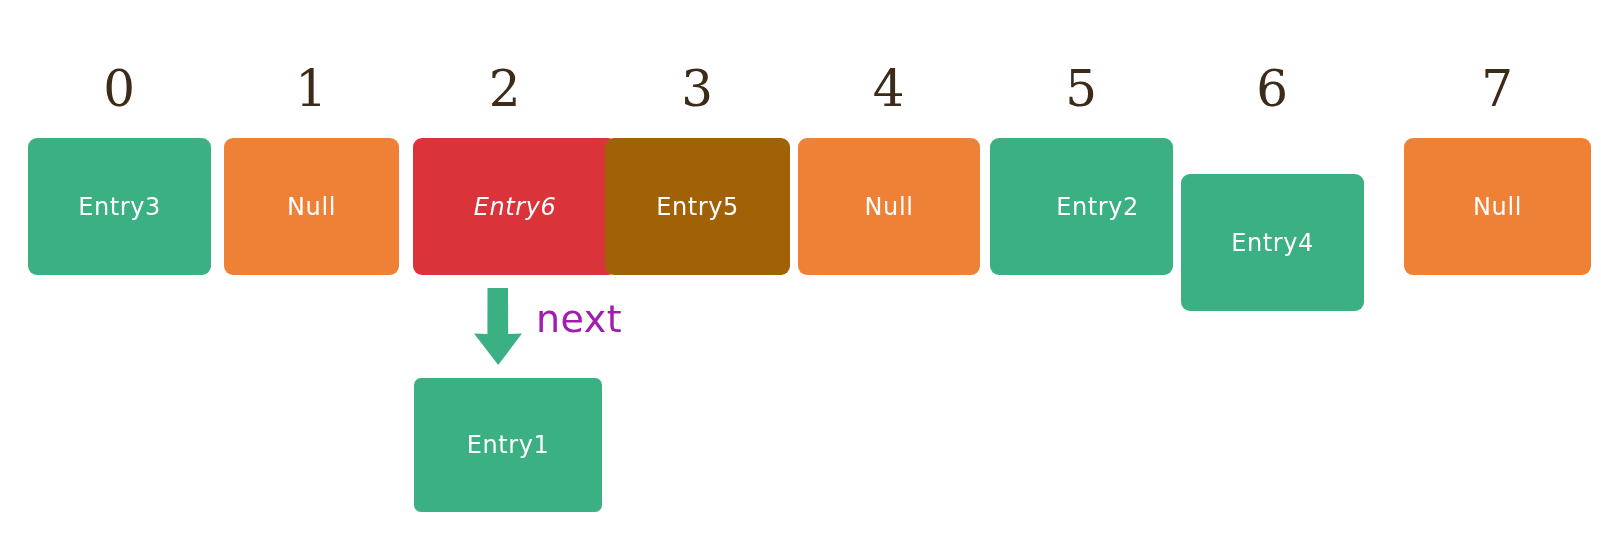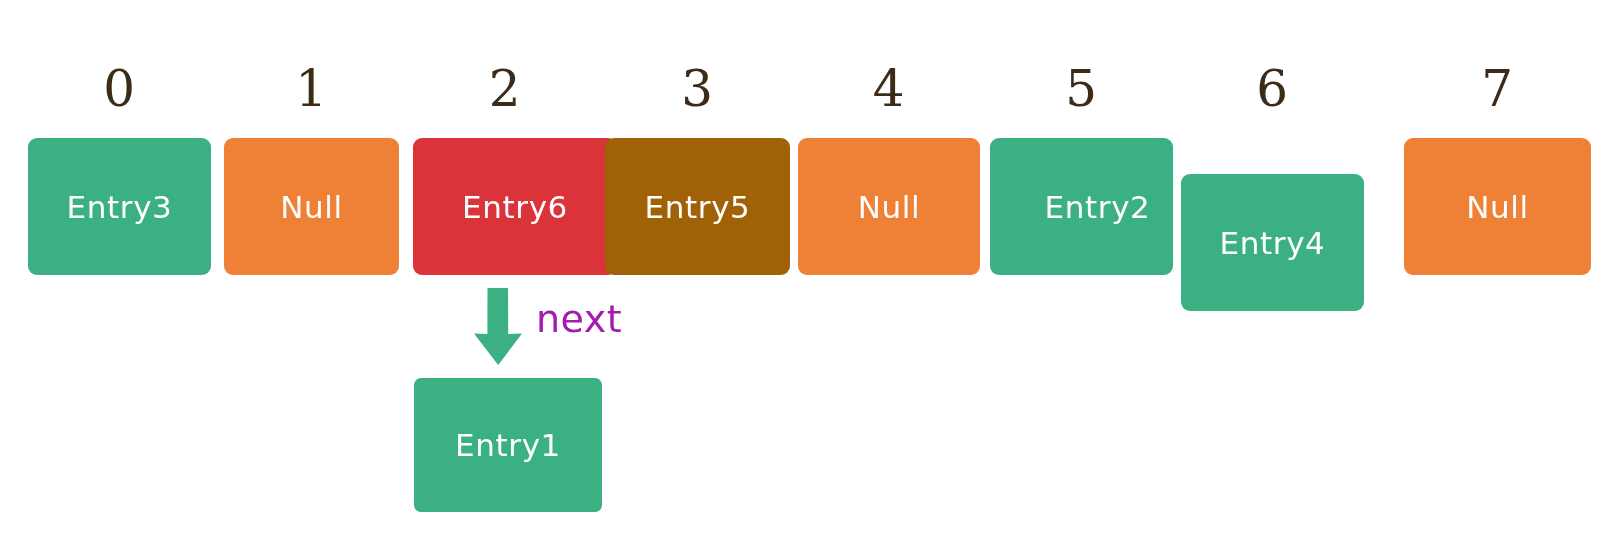--- a/index.html
+++ b/index.html
@@ -47,21 +47,21 @@
     box-sizing: border-box;
     display: flex;
     align-items: center;
     justify-content: center;
     overflow: hidden;
   }
   .bucket-label,
   .node-label {
     color: #ffffff;
     font-family: "DejaVu Sans", sans-serif;
-    font-size: 31px;
+    font-size: 24px;
     font-weight: 400;
     letter-spacing: 0.6px;
     white-space: nowrap;
     user-select: none;
   }
 
   
   #arrow-group {
     position: absolute;
     left: 470px;
@@ -112,21 +112,21 @@
   <div class="index-label" style="left:1404px; width:187px;">7</div>
 
   <div class="bucket" style="left:28px; width:183px; background:#3bb083;">
     <span class="bucket-label">Entry3</span>
   </div>
 
   <div class="bucket" style="left:224px; width:175px; background:#ef8136;">
     <span class="bucket-label">Null</span>
   </div>
 
-  <div class="bucket" style="left:413px; width:204px; background:#da3339;">
+  <div class="bucket" style="left:413px; width:204px; background:#da3339;font-style:italic;">
     <span class="bucket-label">Entry6</span>
   </div>
 
   <div class="bucket" style="left:605px; width:185px; background:#a16207;">
     <span class="bucket-label">Entry5</span>
   </div>
 
   <div class="bucket" style="left:798px; width:182px; background:#ef8136;">
     <span class="bucket-label">Null</span>
   </div>

